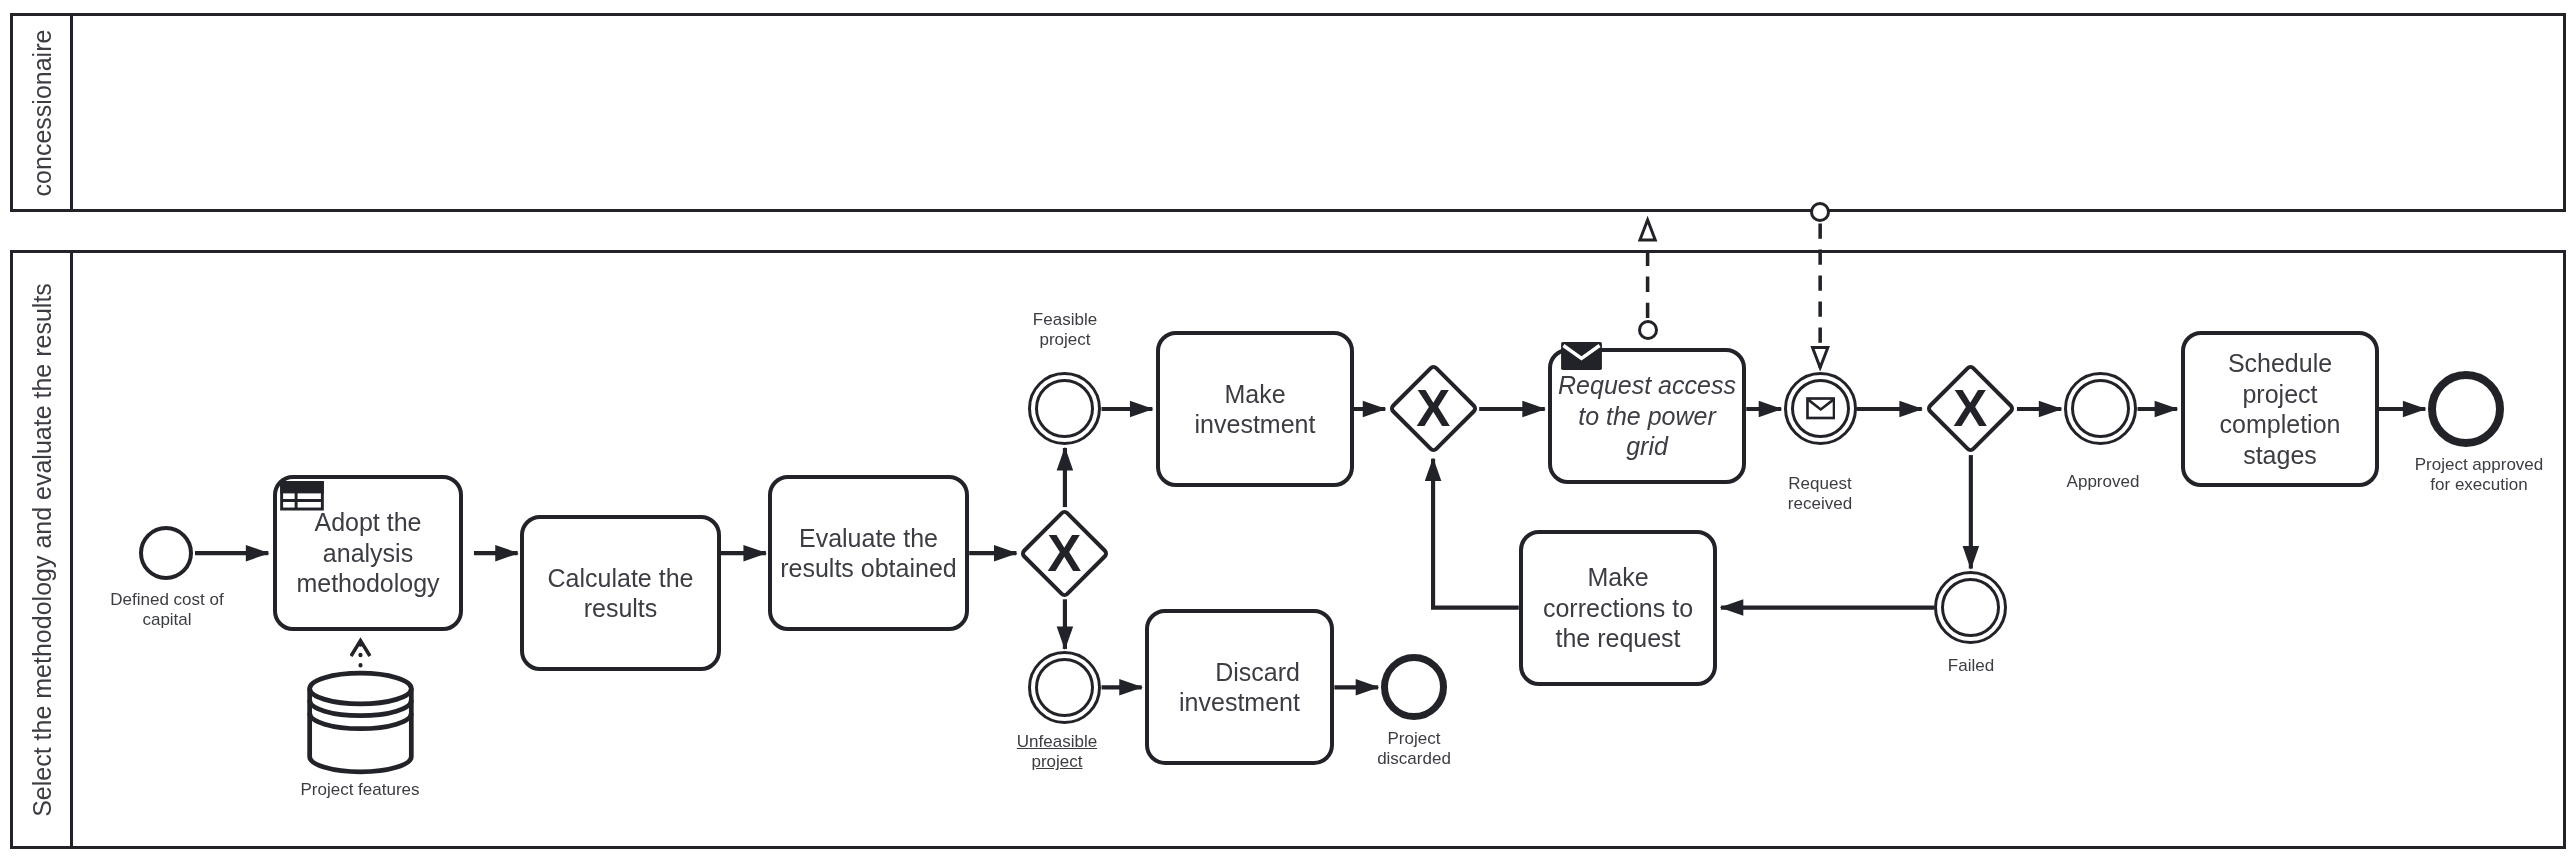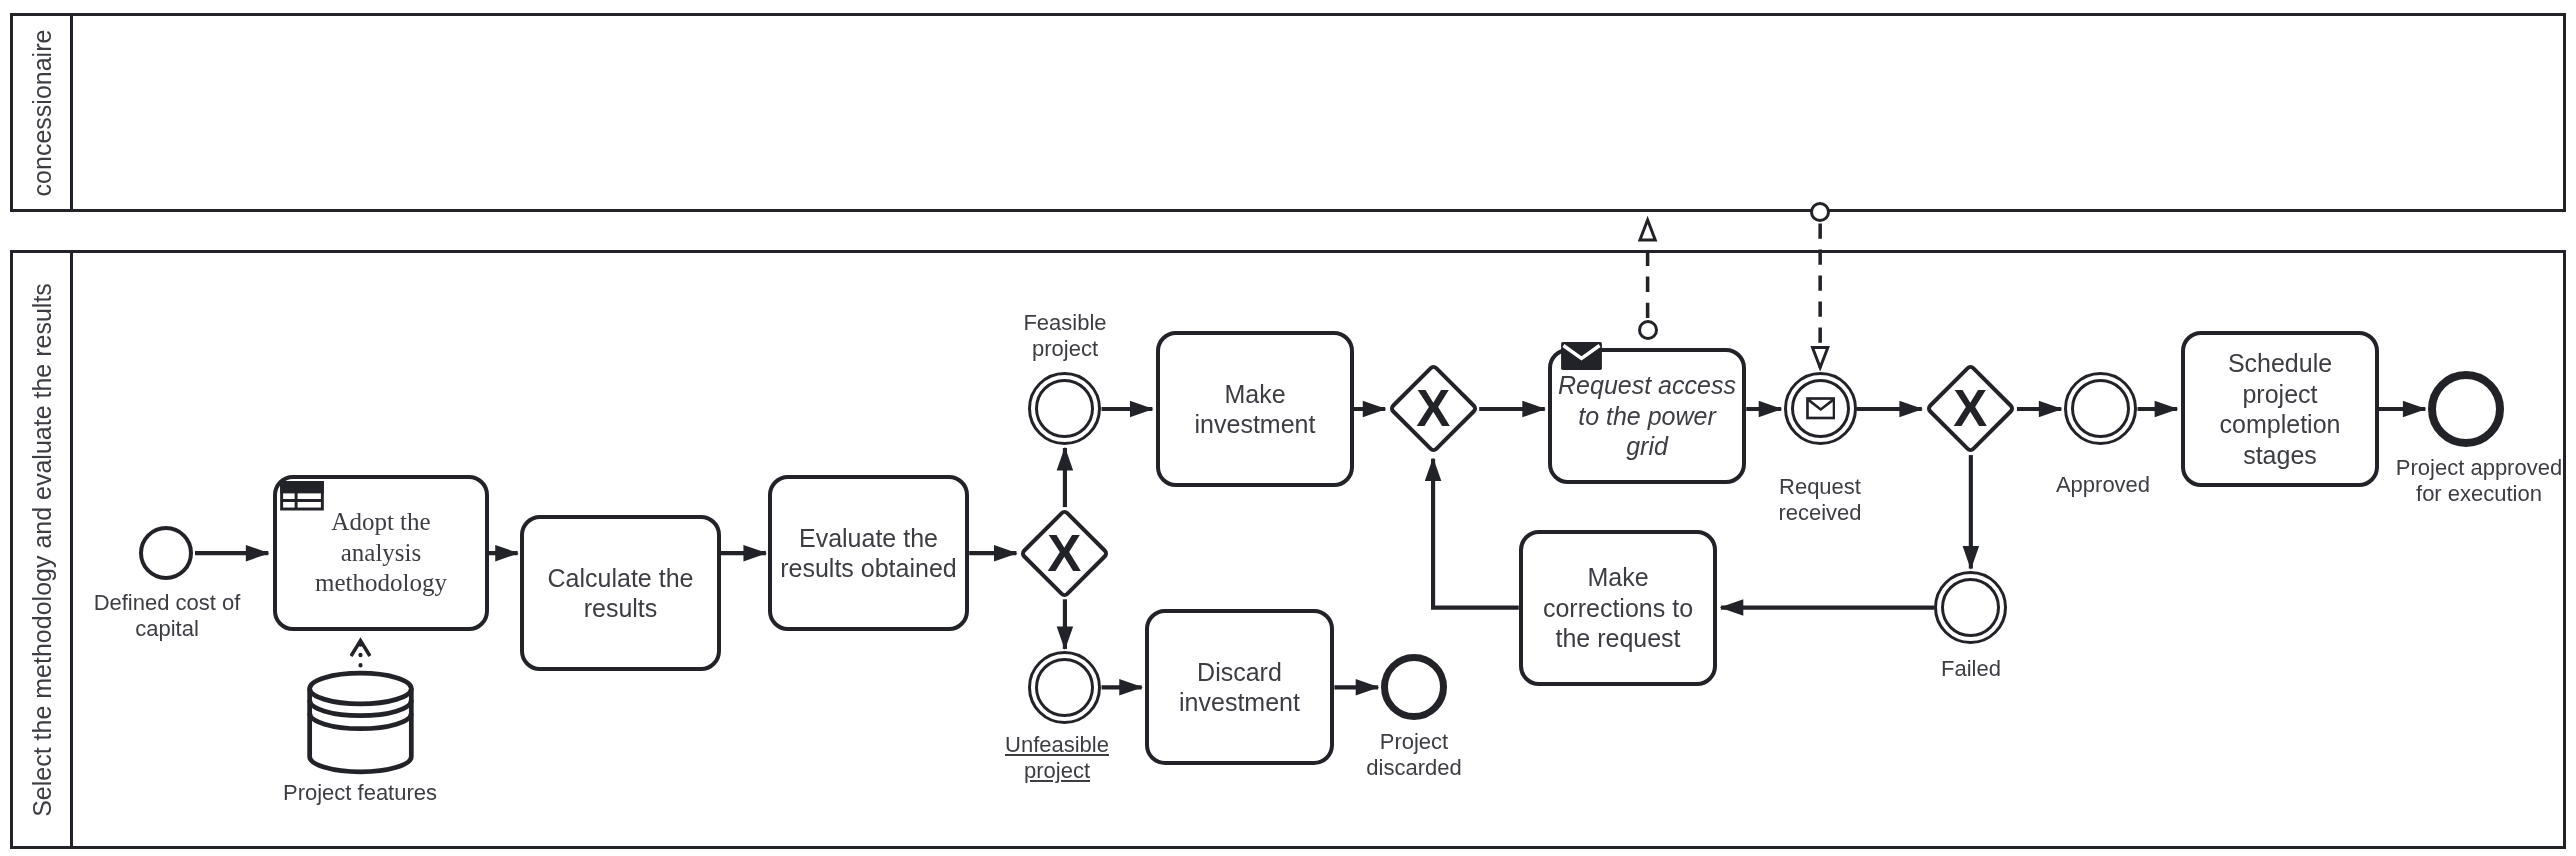--- a/index.html
+++ b/index.html
@@ -27,21 +27,21 @@
   }
   .ev{position:absolute;box-sizing:border-box;border-radius:50%;background:var(--bg);z-index:2;}
   .ev-inner{position:absolute;inset:4.1px;border:3px solid var(--stroke);border-radius:50%;display:flex;align-items:center;justify-content:center;}
   .gateway{
     position:absolute;width:65px;height:65px;box-sizing:border-box;border:4.7px solid var(--stroke);
     border-radius:5.9px;background:var(--bg);transform:rotate(45deg);z-index:2;
     display:flex;align-items:center;justify-content:center;
   }
   .gw-x{transform:rotate(-45deg);font-size:51px;font-weight:900;color:var(--stroke);line-height:1;}
   .lbl{
-    position:absolute;transform:translateX(-50%);font-size:22px;line-height:1.2;text-align:center;
+    position:absolute;transform:translateX(-50%);font-size:17px;line-height:1.2;text-align:center;
     white-space:pre-line;color:var(--text);z-index:2;
   }
   .msg-circle{
     position:absolute;width:20px;height:20px;box-sizing:border-box;border:3px solid var(--stroke);
     border-radius:50%;background:var(--bg);z-index:4;
   }
   .icon-abs{position:absolute;z-index:3;}
   svg.connectors{position:absolute;left:0;top:0;z-index:1;}
 </style>
 </head>
@@ -104,21 +104,21 @@
     <path d="M610,1126 L610,1084" stroke="#212329" stroke-width="7" fill="none" stroke-dasharray="0.5 17" stroke-linecap="round" marker-end="url(#mAssoc)"></path>
 
     <g stroke="#212329" stroke-width="8" fill="#ffffff">
       <path d="M524,1165 L524,1280 A86,26 0 0 0 696,1280 L696,1165" fill="#ffffff"></path>
       <ellipse cx="610" cy="1165" rx="86" ry="26"></ellipse>
       <path d="M524,1185 A86,26 0 0 0 696,1185" fill="none"></path>
       <path d="M524,1207 A86,26 0 0 0 696,1207" fill="none"></path>
     </g>
   </svg>
 
-  <div class="task" style="left:273px;top:475px;width:216px;height:156px;font-family:Liberation Serif, serif;">
+  <div class="task" style="left:273px;top:475px;width:190px;height:156px;">
     <span>Adopt the
 analysis
 methodology</span>
   </div>
   <div class="task" style="left:520px;top:475px;width:201px;height:156px;margin-top:40px;">
     <span>Calculate the
 results</span>
   </div>
   <div class="task" style="left:768px;top:475px;width:201px;height:156px;">
     <span>Evaluate the
@@ -137,21 +137,21 @@
     <span>Schedule
 project
 completion
 stages</span>
   </div>
   <div class="task" style="left:1519px;top:530px;width:198px;height:156px;">
     <span>Make
 corrections to
 the request</span>
   </div>
-  <div class="task" style="left:1145px;top:609px;width:189px;height:156px;">
+  <div class="task" style="left:1145px;top:609px;width:189px;height:156px;text-align:right;">
     <span>Discard
 investment</span>
   </div>
 
   <svg class="icon-abs" style="left:280px;top:481px;" width="44" height="29.5" viewBox="0 0 74 50">
     <rect x="2.5" y="2.5" width="69" height="45" fill="#ffffff" stroke="#212329" stroke-width="5"></rect>
     <rect x="2.5" y="2.5" width="69" height="16" fill="#212329" stroke="#212329" stroke-width="5"></rect>
     <line x1="2" y1="33" x2="72" y2="33" stroke="#212329" stroke-width="5"></line>
     <line x1="27" y1="18" x2="27" y2="48" stroke="#212329" stroke-width="5"></line>
   </svg>

